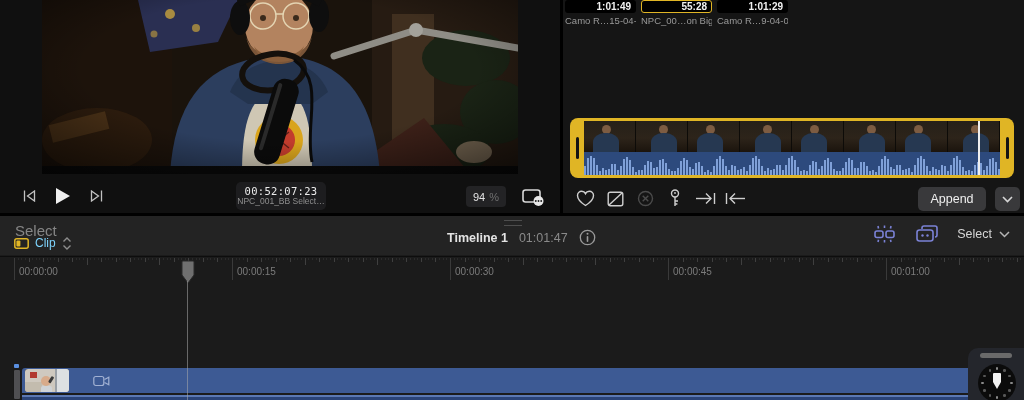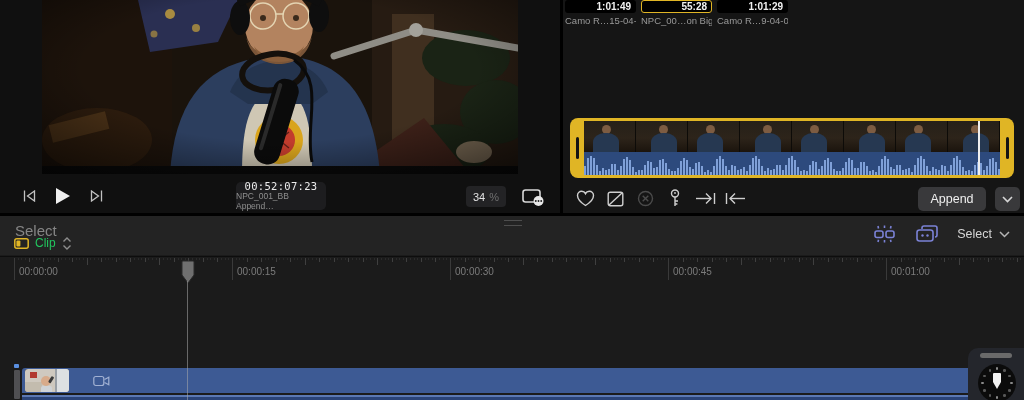--- a/index.html
+++ b/index.html
@@ -61,21 +61,21 @@
   .r-ic{width:30px;height:24px;display:flex;align-items:center;justify-content:center;flex:none;}
   .append-wrap{position:absolute;right:4px;top:3px;display:flex;gap:9px;}
   .append-btn{width:68px;height:24px;background:#39393b;border:none;border-radius:5px;color:#efefef;
     font-size:12.5px;font-family:inherit;display:flex;align-items:center;justify-content:center;}
   .append-dd{width:25px;height:24px;background:#39393b;border:none;border-radius:5px;display:flex;align-items:center;justify-content:center;}
 
   
   .tl-bar{position:absolute;left:0;top:216px;width:1024px;height:39px;background:#232323;}
   .sel-label{position:absolute;left:15px;top:6px;font-size:15px;color:#868686;}
   .tool-ctl{position:absolute;left:14px;top:20px;display:flex;align-items:center;gap:6px;}
-  .tool-name{font-size:12px;color:#22c55e;}
+  .tool-name{font-size:12px;color:#7dd3fc;}
   .drag-handle{position:absolute;left:504px;top:4px;width:18px;height:6px;border-top:1.5px solid #4d4d4d;border-bottom:1.5px solid #4d4d4d;}
   .tl-title{position:absolute;left:447px;top:13px;display:flex;align-items:center;gap:11px;}
   .tl-name{font-size:12.5px;font-weight:bold;color:#e3e3e3;}
   .tl-dur{font-size:12.5px;color:#8a8a8a;}
   .tl-right{position:absolute;right:14px;top:9px;display:flex;align-items:center;gap:18px;}
   .options-ctl{display:flex;align-items:center;gap:7px;font-size:12.5px;color:#d6d6d6;}
 
   
   .ruler{position:absolute;left:0;top:256px;width:1024px;height:34px;background:#1b1b1b;border-top:1px solid #0d0d0d;}
   .tick{position:absolute;top:1px;width:1px;background:#3f3f3f;}
@@ -191,24 +191,24 @@
       <div class="t-btn" style="left:83px">
         <svg width="13" height="12" viewBox="0 0 13 12">
             <g stroke="#c2c2c2" stroke-width="1.3" fill="none">
               <line x1="11.5" y1="0.5" x2="11.5" y2="11.5"></line>
               <path d="M1.5,1 L8.5,6 L1.5,11 Z"></path>
             </g>
           </svg>
       </div>
       <div class="tc-box">
         <span class="tc-time">00:52:07:23</span>
-        <span class="tc-name">NPC_001_BB Append…</span>
+        <span class="tc-name">NPC_001_BB Select…</span>
       </div>
       <div class="zoom-chip">
-        <span>34</span>
+        <span>94</span>
         <span class="unit">%</span>
       </div>
       <div class="viewopt">
         <svg width="24" height="20" viewBox="0 0 24 20">
             <rect x="2" y="3" width="17" height="12" rx="2.5" fill="none" stroke="#d8d8d8" stroke-width="1.6"></rect>
             <circle cx="17.5" cy="14" r="5" fill="#e8e8e8"></circle>
             <g fill="#1c1c1c">
               <circle cx="14.8" cy="14" r="0.9"></circle>
               <circle cx="17.5" cy="14" r="0.9"></circle>
               <circle cx="20.2" cy="14" r="0.9"></circle>
@@ -463,20 +463,29 @@
         </svg>
       <span class="tool-name">Clip</span>
       <svg width="10" height="13" viewBox="0 0 10 13">
           <g fill="none" stroke="#8d8d8d" stroke-width="1.4">
             <path d="M1.5,4.5 L5,1 L8.5,4.5"></path>
             <path d="M1.5,8.5 L5,12 L8.5,8.5"></path>
           </g>
         </svg>
     </div>
     <div class="drag-handle"></div>
+    <div class="tl-title">
+      <span class="tl-name">Timeline 1</span>
+      <span class="tl-dur">01:01:47</span>
+      <svg width="17" height="17" viewBox="0 0 17 17">
+          <circle cx="8.5" cy="8.5" r="7.2" fill="none" stroke="#9a9a9a" stroke-width="1.3"></circle>
+          <circle cx="8.5" cy="4.8" r="1" fill="#9a9a9a"></circle>
+          <rect x="7.7" y="7" width="1.6" height="6" rx="0.8" fill="#9a9a9a"></rect>
+        </svg>
+    </div>
     <div class="tl-right">
       <svg width="25" height="18" viewBox="0 0 25 18">
         <g fill="none" stroke="var(--icon_accent,#7B82D6)" stroke-width="1.6">
           <rect x="3" y="6" width="8" height="6.5" rx="2"></rect>
           <rect x="14" y="6" width="8" height="6.5" rx="2"></rect>
           <line x1="6" y1="1" x2="6.5" y2="3.5"></line>
             <line x1="12.5" y1="0.5" x2="12.5" y2="3"></line>
             <line x1="19" y1="1" x2="18.5" y2="3.5"></line>
           <line x1="6" y1="17" x2="6.5" y2="14.8"></line>
             <line x1="12.5" y1="17.5" x2="12.5" y2="15"></line>

